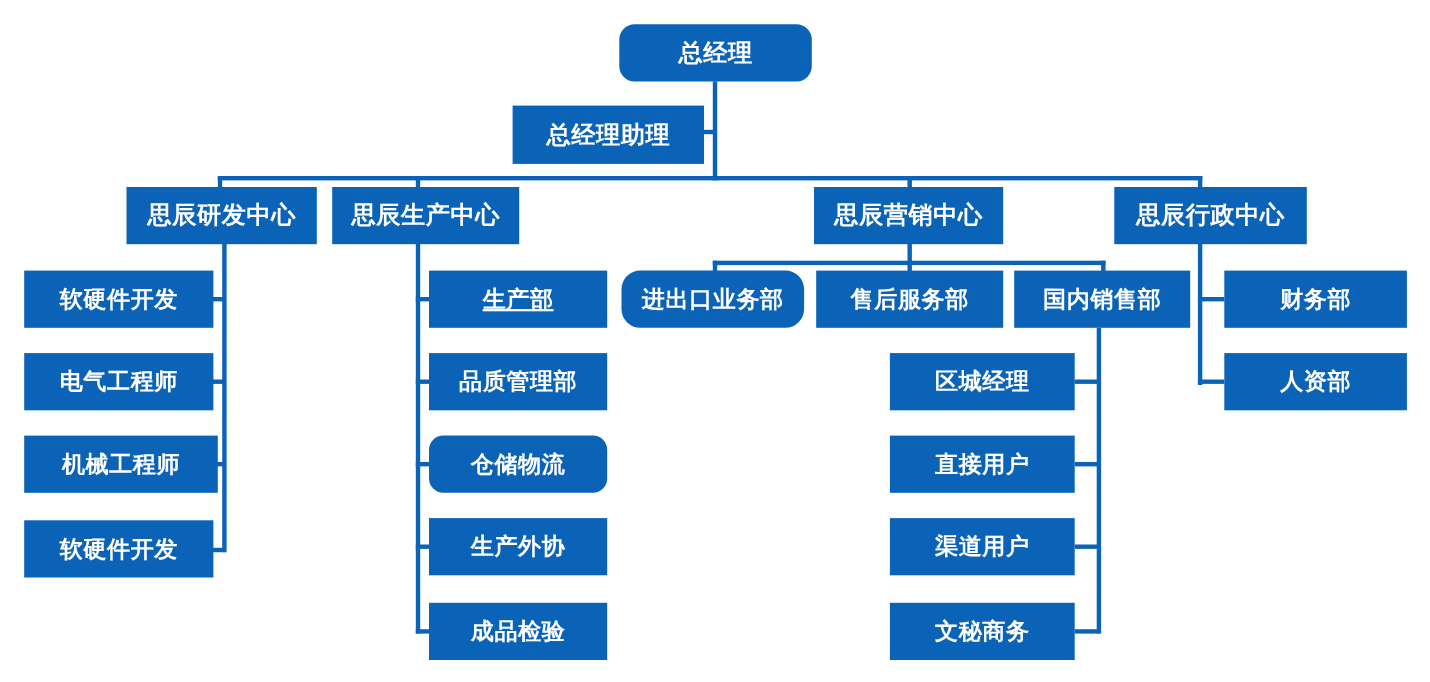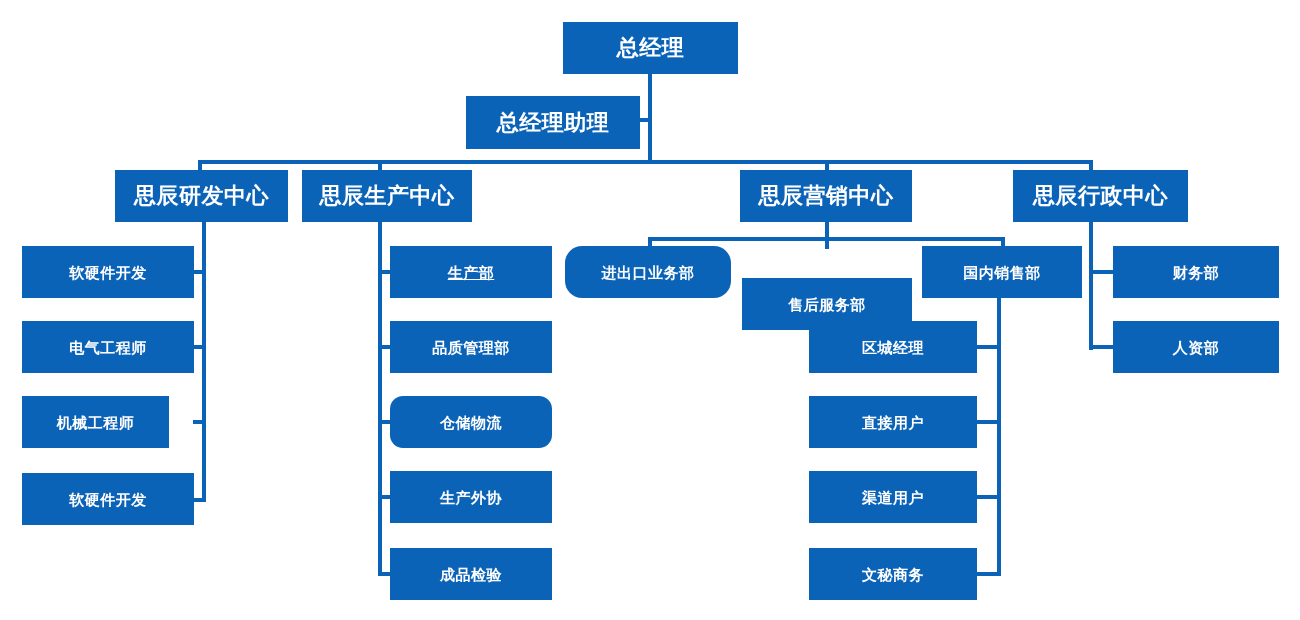--- a/index.html
+++ b/index.html
@@ -16,21 +16,21 @@
     overflow: hidden;
   }
   .node {
     position: absolute;
     background: #0B63B8;
     color: #ffffff;
     display: flex;
     align-items: center;
     justify-content: center;
     text-align: center;
-    font-size: 15px;
+    font-size: 21px;
     font-weight: 700;
     letter-spacing: 0.5px;
     line-height: 1;
     box-sizing: border-box;
     z-index: 2;
     white-space: nowrap;
   }
   .node.big { font-size: 22px; }
   .conn {
     position: absolute;
@@ -76,42 +76,42 @@
   <div class="conn" style="left:997px; top:298px; width:4px; height:278px;"></div>
   <div class="conn" style="left:977px; top:345px; width:22px; height:4px;"></div>
   <div class="conn" style="left:977px; top:420px; width:22px; height:4px;"></div>
   <div class="conn" style="left:977px; top:495px; width:22px; height:4px;"></div>
   <div class="conn" style="left:977px; top:572px; width:22px; height:4px;"></div>
 
   <div class="conn" style="left:1089px; top:214px; width:4px; height:136px;"></div>
   <div class="conn" style="left:1089px; top:270px; width:24px; height:4px;"></div>
   <div class="conn" style="left:1089px; top:345px; width:24px; height:4px;"></div>
 
-  <div class="node big" style="left:563px; top:22px; width:175px; height:52px;">总经理</div>
+  <div class="node big" style="left:563px; top:22px; width:175px; height:52px;border-radius:14px;">总经理</div>
 
   <div class="node big" style="left:466px; top:96px; width:174px; height:53px;">总经理助理</div>
 
   <div class="node big" style="left:115px; top:170px; width:173px; height:52px;">思辰研发中心</div>
   <div class="node big" style="left:302px; top:170px; width:170px; height:52px;">思辰生产中心</div>
   <div class="node big" style="left:740px; top:170px; width:172px; height:52px;text-align:center;">思辰营销中心</div>
   <div class="node big" style="left:1013px; top:170px; width:175px; height:52px;">思辰行政中心</div>
 
   <div class="node" style="left:22px; top:246px; width:172px; height:52px;">软硬件开发</div>
   <div class="node" style="left:22px; top:321px; width:172px; height:52px;">电气工程师</div>
-  <div class="node" style="left:22px; top:396px; width:147px; height:52px;">机械工程师</div>
+  <div class="node" style="left:22px; top:396px; width:176px; height:52px;">机械工程师</div>
   <div class="node" style="left:22px; top:473px; width:172px; height:52px;">软硬件开发</div>
 
   <div class="node" style="left:390px; top:246px; width:162px; height:52px;text-decoration:underline;">生产部</div>
   <div class="node" style="left:390px; top:321px; width:162px; height:52px;">品质管理部</div>
   <div class="node" style="left:390px; top:396px; width:162px; height:52px;border-radius:13px;">仓储物流</div>
   <div class="node" style="left:390px; top:471px; width:162px; height:52px;">生产外协</div>
   <div class="node" style="left:390px; top:548px; width:162px; height:52px;">成品检验</div>
 
   <div class="node" style="left:565px; top:246px; width:166px; height:52px;border-radius:17px;">进出口业务部</div>
-  <div class="node" style="left:742px; top:246px; width:170px; height:52px;margin-top:32px;">售后服务部</div>
+  <div class="node" style="left:742px; top:246px; width:170px; height:52px;">售后服务部</div>
   <div class="node" style="left:922px; top:246px; width:160px; height:52px;">国内销售部</div>
 
   <div class="node" style="left:1113px; top:321px; width:166px; height:52px;">人资部</div>
   <div class="node" style="left:1113px; top:246px; width:166px; height:52px;">财务部</div>
 
   <div class="node" style="left:809px; top:321px; width:168px; height:52px;">区城经理</div>
   <div class="node" style="left:809px; top:396px; width:168px; height:52px;">直接用户</div>
   <div class="node" style="left:809px; top:471px; width:168px; height:52px;">渠道用户</div>
   <div class="node" style="left:809px; top:548px; width:168px; height:52px;">文秘商务</div>
 

